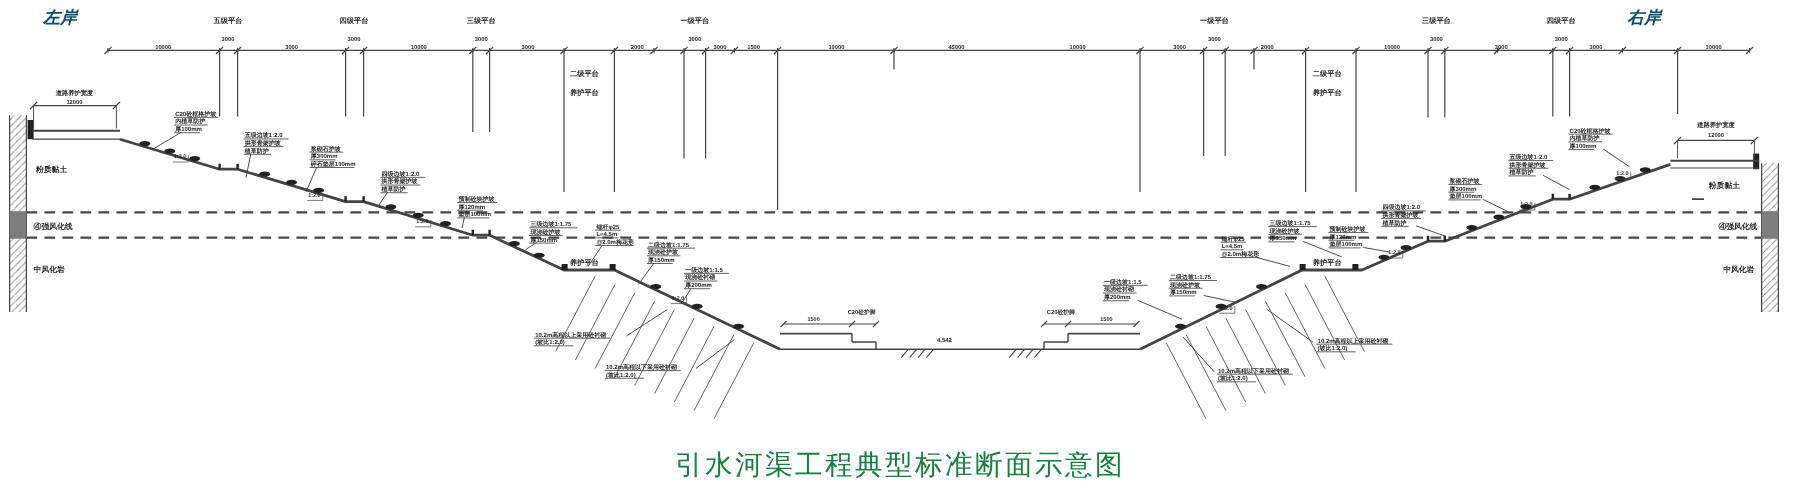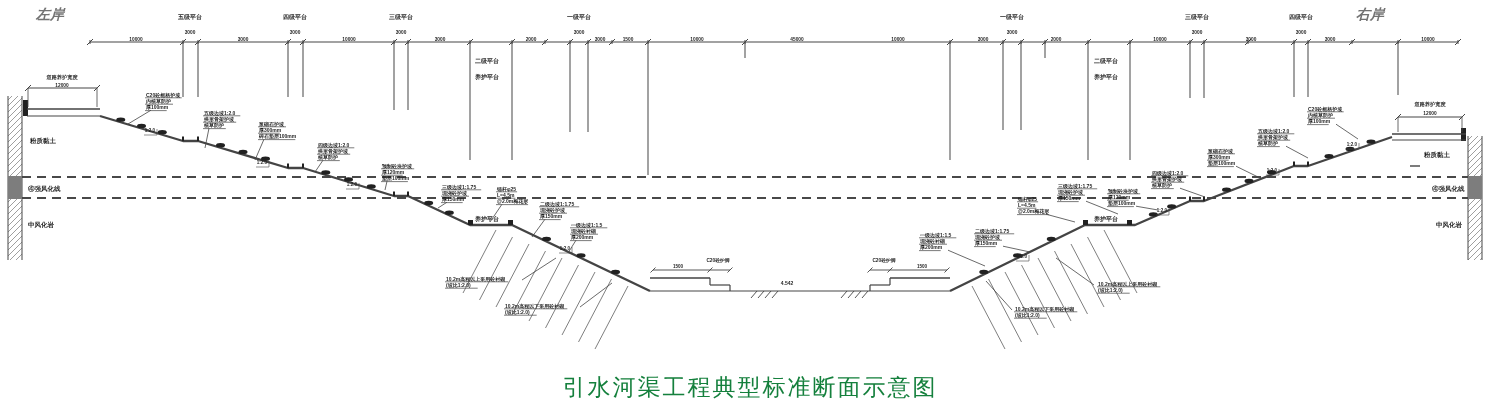--- a/index.html
+++ b/index.html
@@ -1,19 +1,19 @@
 <!DOCTYPE html>
 <html><head>
 <meta charset="utf-8">
 <style>
   html,body{margin:0;padding:0;background:#fff;}
   #stage{position:relative;width:1500px;height:416px;background:#fff;overflow:hidden;
          font-family:"Liberation Sans",sans-serif;}
   #drawing{position:absolute;left:0;top:0;filter:blur(0.45px);opacity:.95;}
-  .bank-label{position:absolute;top:6px;font-size:14px;font-style:italic;font-weight:bold;color:#737373;
+  .bank-label{position:absolute;top:6px;font-size:14px;font-style:italic;font-weight:bold;color:#0c4a6e;
               filter:blur(0.4px);}
   #left-bank{left:36px;}
   #right-bank{left:1356px;}
   #title{position:absolute;left:0;top:372px;width:100%;text-align:center;
          font-size:23px;letter-spacing:2px;color:#15803d;font-weight:500;filter:blur(0.5px);}
   svg text{font-family:"Liberation Sans",sans-serif;}
 </style>
 </head>
 <body>
 

